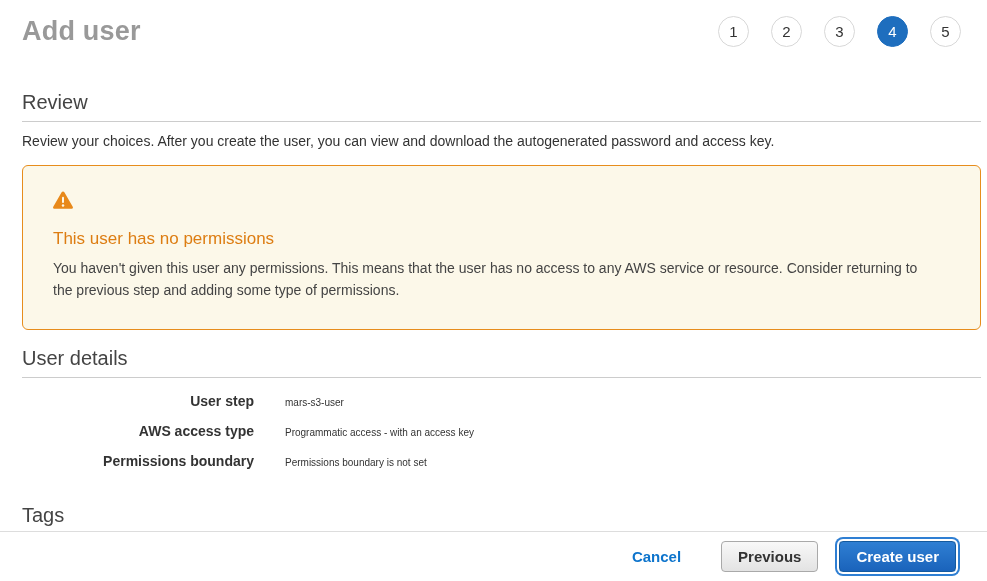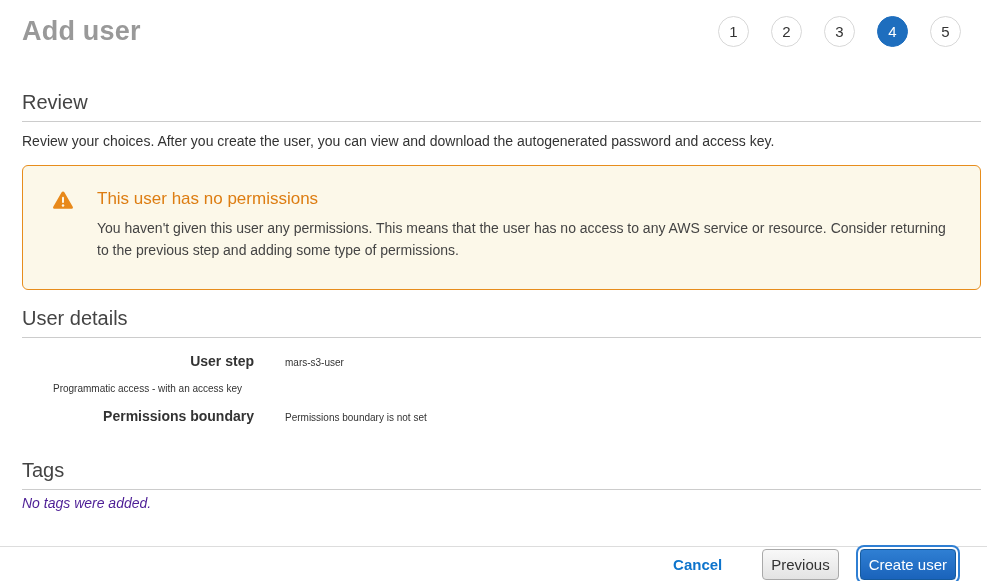--- a/index.html
+++ b/index.html
@@ -62,21 +62,22 @@
   }
 
   
   .warning-box {
     margin-top: 16px;
     border: 1px solid var(--warning-border, #e78d1c);
     border-radius: 6px;
     background: var(--warning-bg, #fcf8e9);
     padding: 23px 20px 28px 30px;
     display: flex;
-    gap: 24px;
+    gap: 16px;
+    flex-direction: column;
   }
   .warn-icon { flex: 0 0 auto; padding-top: 2px; }
   .warn-title {
     font-size: 17px;
     color: var(--warning-text, #dd7d12);
     margin-bottom: 8px;
   }
   .warn-body {
     font-size: 14px;
     color: #444444;
@@ -108,42 +109,42 @@
     font-size: 14px;
     font-style: italic;
     color: #4c1d95;
     margin-top: 5px;
   }
 
   
   .footer {
     position: absolute;
     left: 0; right: 0; bottom: 0;
-    height: 35px;
+    height: 50px;
     border-top: 1px solid #dddddd;
     background: #ffffff;
     display: flex;
     justify-content: flex-end;
     align-items: center;
     padding-right: 27px;
   }
   .cancel-link {
     color: var(--link-blue, #0d74cc);
     font-size: 15px;
     font-weight: bold;
     text-decoration: none;
     cursor: pointer;
     margin-right: 40px;
   }
   .btn {
     font-family: "Liberation Sans", sans-serif;
     font-size: 15px;
-    font-weight: normal;
+    font-weight: bold;
     border-radius: 4px;
-    padding: 6px 8px;
+    padding: 6px 16px;
     cursor: pointer;
   }
   .btn-default {
     color: #333333;
     background: linear-gradient(#f8f8f8, #e3e3e3);
     border: 1px solid #a9a9a9;
     margin-right: 21px;
   }
   .btn-primary {
     color: #ffffff;
@@ -191,20 +192,21 @@
 
   <section class="section section-details">
     <h2>User details</h2>
     <hr>
     <div class="detail-rows">
       <div class="detail-row">
         <div class="detail-label">User step</div>
         <div class="detail-value">mars-s3-user</div>
       </div>
       <div class="detail-row">
+        <div class="detail-label">AWS access type</div>
         <div class="detail-value">Programmatic access - with an access key</div>
       </div>
       <div class="detail-row">
         <div class="detail-label">Permissions boundary</div>
         <div class="detail-value">Permissions boundary is not set</div>
       </div>
     </div>
   </section>
 
   <section class="section section-tags">

